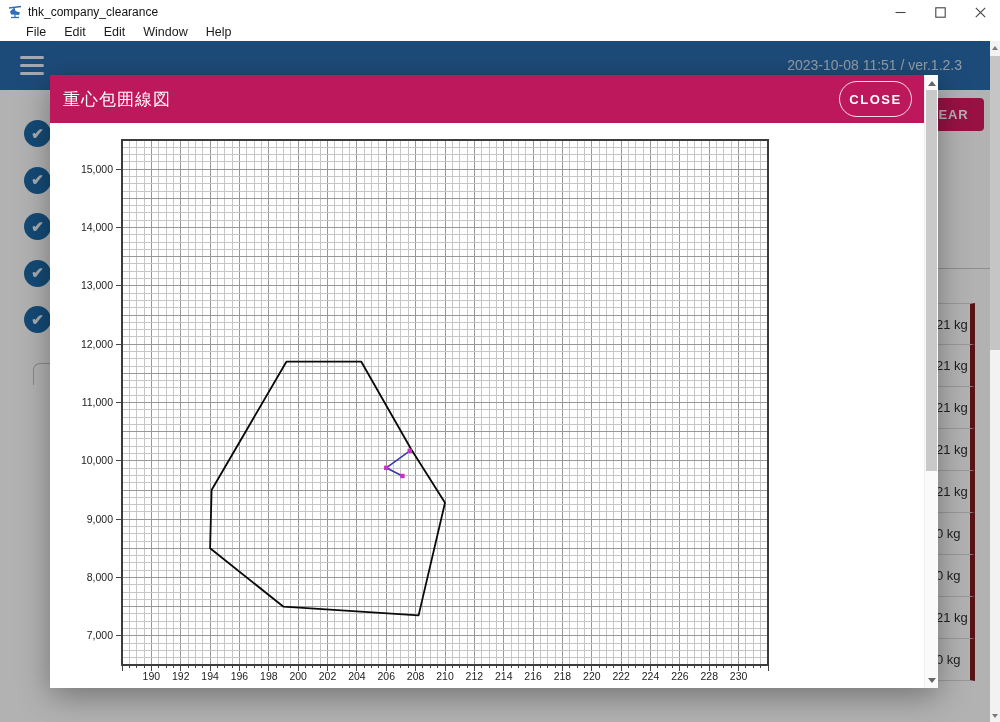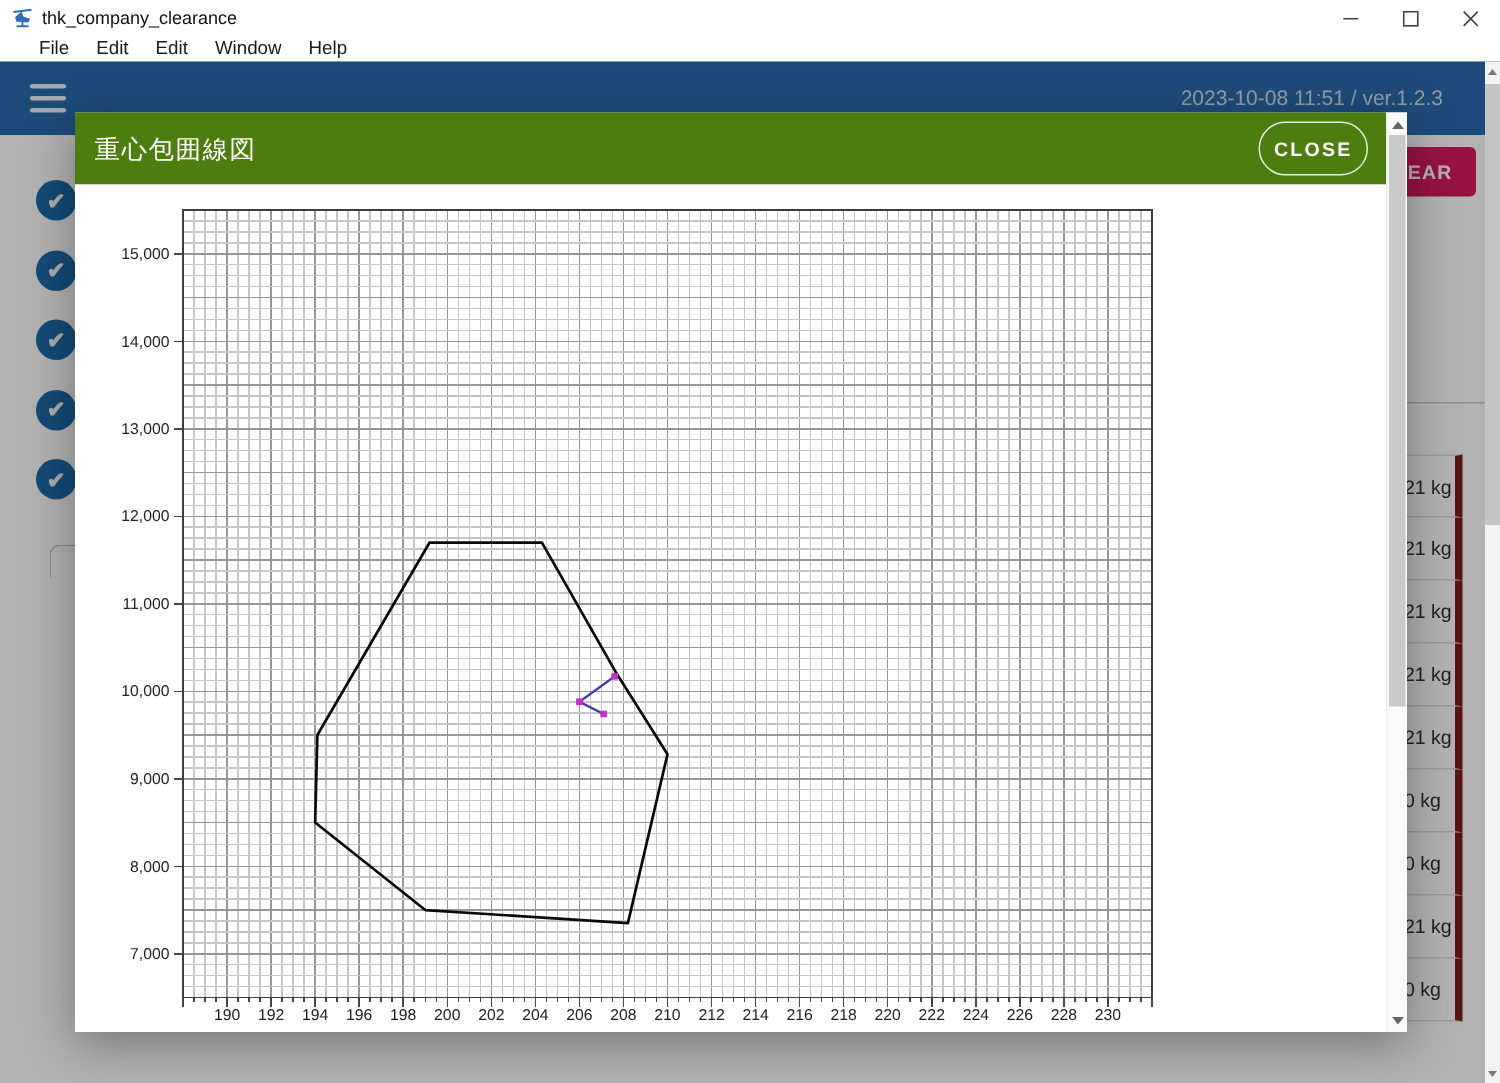--- a/index.html
+++ b/index.html
@@ -36,21 +36,21 @@
   .weights { position:absolute; left:936px; top:262px; width:54px; }
   .weight-row { height:42px; width:39px; border-bottom:1px solid #dadada; border-right:5px solid #7f1d1d; display:flex; align-items:center; }
   .weight-row:first-child { border-top:1px solid #dadada; }
   .weight-text { font-size:13px; color:#2e2e2e; white-space:nowrap; }
 
   
   .dim { position:absolute; left:0; top:41px; width:1000px; height:681px; background:rgba(0,0,0,0.30); z-index:5; }
 
   
   .modal { position:absolute; left:50px; top:75px; width:888px; height:613px; background:#ffffff; z-index:10; box-shadow:0 8px 30px rgba(0,0,0,.35); }
-  .modal-header { position:absolute; left:0; top:0; width:874px; height:48px; background:#4d7c0f; display:flex; align-items:center; }
+  .modal-header { position:absolute; left:0; top:0; width:874px; height:48px; background:#be185d; display:flex; align-items:center; }
   .modal-title { margin-left:13px; font-size:17px; color:#ffffff; letter-spacing:1px; }
   .close-btn { position:absolute; right:12px; top:6px; width:73px; height:36px; border-radius:18px; border:1.5px solid rgba(255,255,255,.85); background:transparent; color:#ffffff; font-size:13px; font-weight:bold; letter-spacing:1.5px; font-family:Liberation Sans, sans-serif; }
   .modal-body { position:absolute; left:0; top:48px; width:874px; height:565px; background:#fff; }
 
   
   .modal-scrollbar { position:absolute; right:0; top:0; width:14px; height:613px; background:#fafafa; border-left:1px solid #ededed; }
   .msb-up { position:absolute; left:3px; top:6px; width:0; height:0; border-left:4px solid transparent; border-right:4px solid transparent; border-bottom:5px solid #666; }
   .msb-down { position:absolute; left:3px; bottom:5px; width:0; height:0; border-left:4px solid transparent; border-right:4px solid transparent; border-top:5px solid #666; }
   .msb-thumb { position:absolute; left:1px; top:15px; width:11px; height:381px; background:#c9c9c9; }
 

